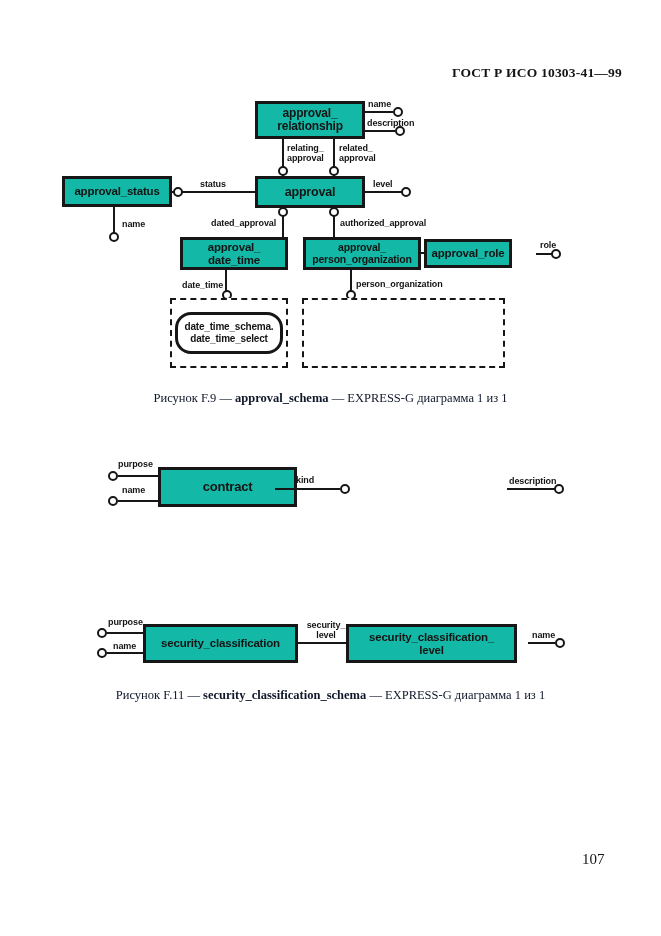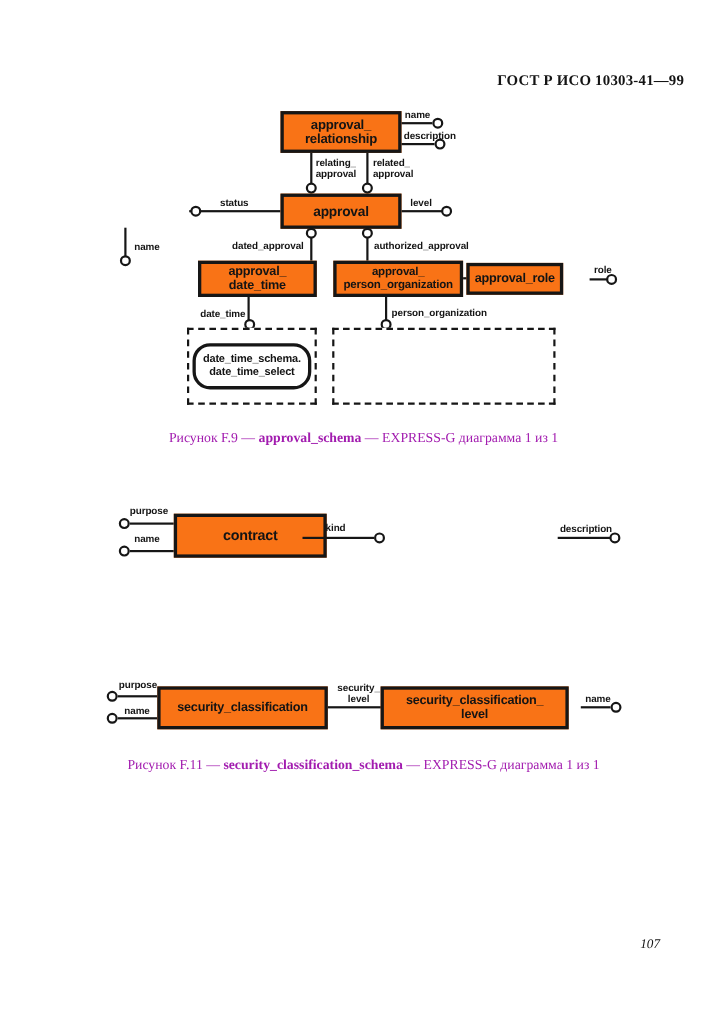--- a/index.html
+++ b/index.html
@@ -6,25 +6,25 @@
   .page {
     position:relative; width:661px; height:936px; margin:0 auto;
     background:#ffffff; overflow:hidden;
     font-family:"Liberation Sans", sans-serif; color:#141414;
   }
   .header {
     position:absolute; font-family:"Liberation Serif", serif;
     font-weight:bold; font-size:13.5px; letter-spacing:0.2px; white-space:nowrap;
   }
   .pagenum {
-    position:absolute; font-family:"Liberation Serif", serif; font-size:12px;font-style:italic;
+    position:absolute; font-family:"Liberation Serif", serif; font-size:15px;
   }
   .ebox {
     position:absolute; box-sizing:border-box; border:3px solid #161616;
-    background:#f97316; display:flex; flex-direction:column; align-items:center;
+    background:#14b8a6; display:flex; flex-direction:column; align-items:center;
     justify-content:center; text-align:center; font-weight:bold;
     line-height:1.12; letter-spacing:-0.2px; white-space:nowrap;
   }
   .rbox {
     position:absolute; box-sizing:border-box; border:3px solid #161616;
     border-radius:16px; background:#fff; display:flex; flex-direction:column;
     align-items:center; justify-content:center; text-align:center;
     font-weight:bold; line-height:1.18; letter-spacing:-0.2px; white-space:nowrap;
   }
   .dash {
@@ -35,21 +35,21 @@
   .circ {
     position:absolute; width:6px; height:6px; border:2px solid #161616;
     border-radius:50%; background:#fff;
   }
   .albl {
     position:absolute; font-size:9px; font-weight:bold; white-space:nowrap;
     letter-spacing:-0.1px; line-height:10px;
   }
   .caption {
     position:absolute; left:0; width:661px; text-align:center;
-    font-family:"Liberation Serif", serif; font-size:12.5px; color:#a21caf;
+    font-family:"Liberation Serif", serif; font-size:12.5px; color:#0f172a;
     white-space:nowrap;
   }
   .caption .b { font-weight:bold; font-family:"Liberation Serif", serif; }
 </style>
 </head>
 <body>
 
 <div class="page">
 
   <div class="header" style="left:452px; top:65px;">ГОСТ Р ИСО 10303-41—99</div>
@@ -72,20 +72,23 @@
   <div class="circ" style="left:329px; top:166px;"></div>
   <div class="albl" style="left:287px; top:143px;">
     <span style="display:block;">relating_</span>
     <span style="display:block;">approval</span>
   </div>
   <div class="albl" style="left:339px; top:143px;">
     <span style="display:block;">related_</span>
     <span style="display:block;">approval</span>
   </div>
 
+  <div class="ebox" style="left:62px; top:176px; width:110px; height:31px; font-size:11.5px;">
+    <span>approval_status</span>
+  </div>
   <div class="hl" style="left:172px; top:191px; width:83px;"></div>
   <div class="circ" style="left:173px; top:187px;"></div>
   <div class="albl" style="left:200px; top:179px;">status</div>
 
   <div class="ebox" style="left:255px; top:176px; width:110px; height:32px; font-size:12.5px;">
     <span>approval</span>
   </div>
   <div class="hl" style="left:365px; top:191px; width:37px;"></div>
   <div class="circ" style="left:401px; top:187px;"></div>
   <div class="albl" style="left:373px; top:179px;">level</div>

